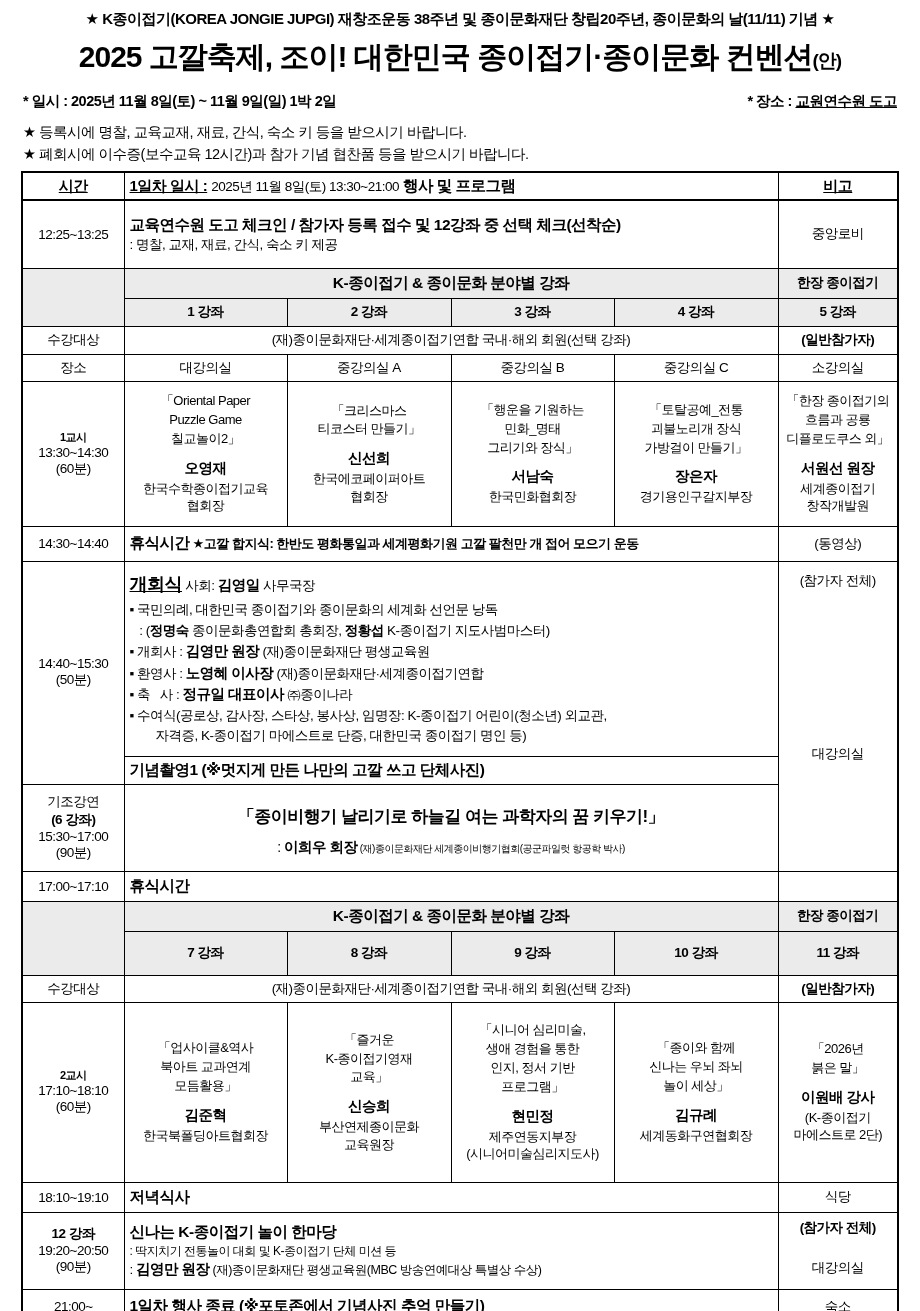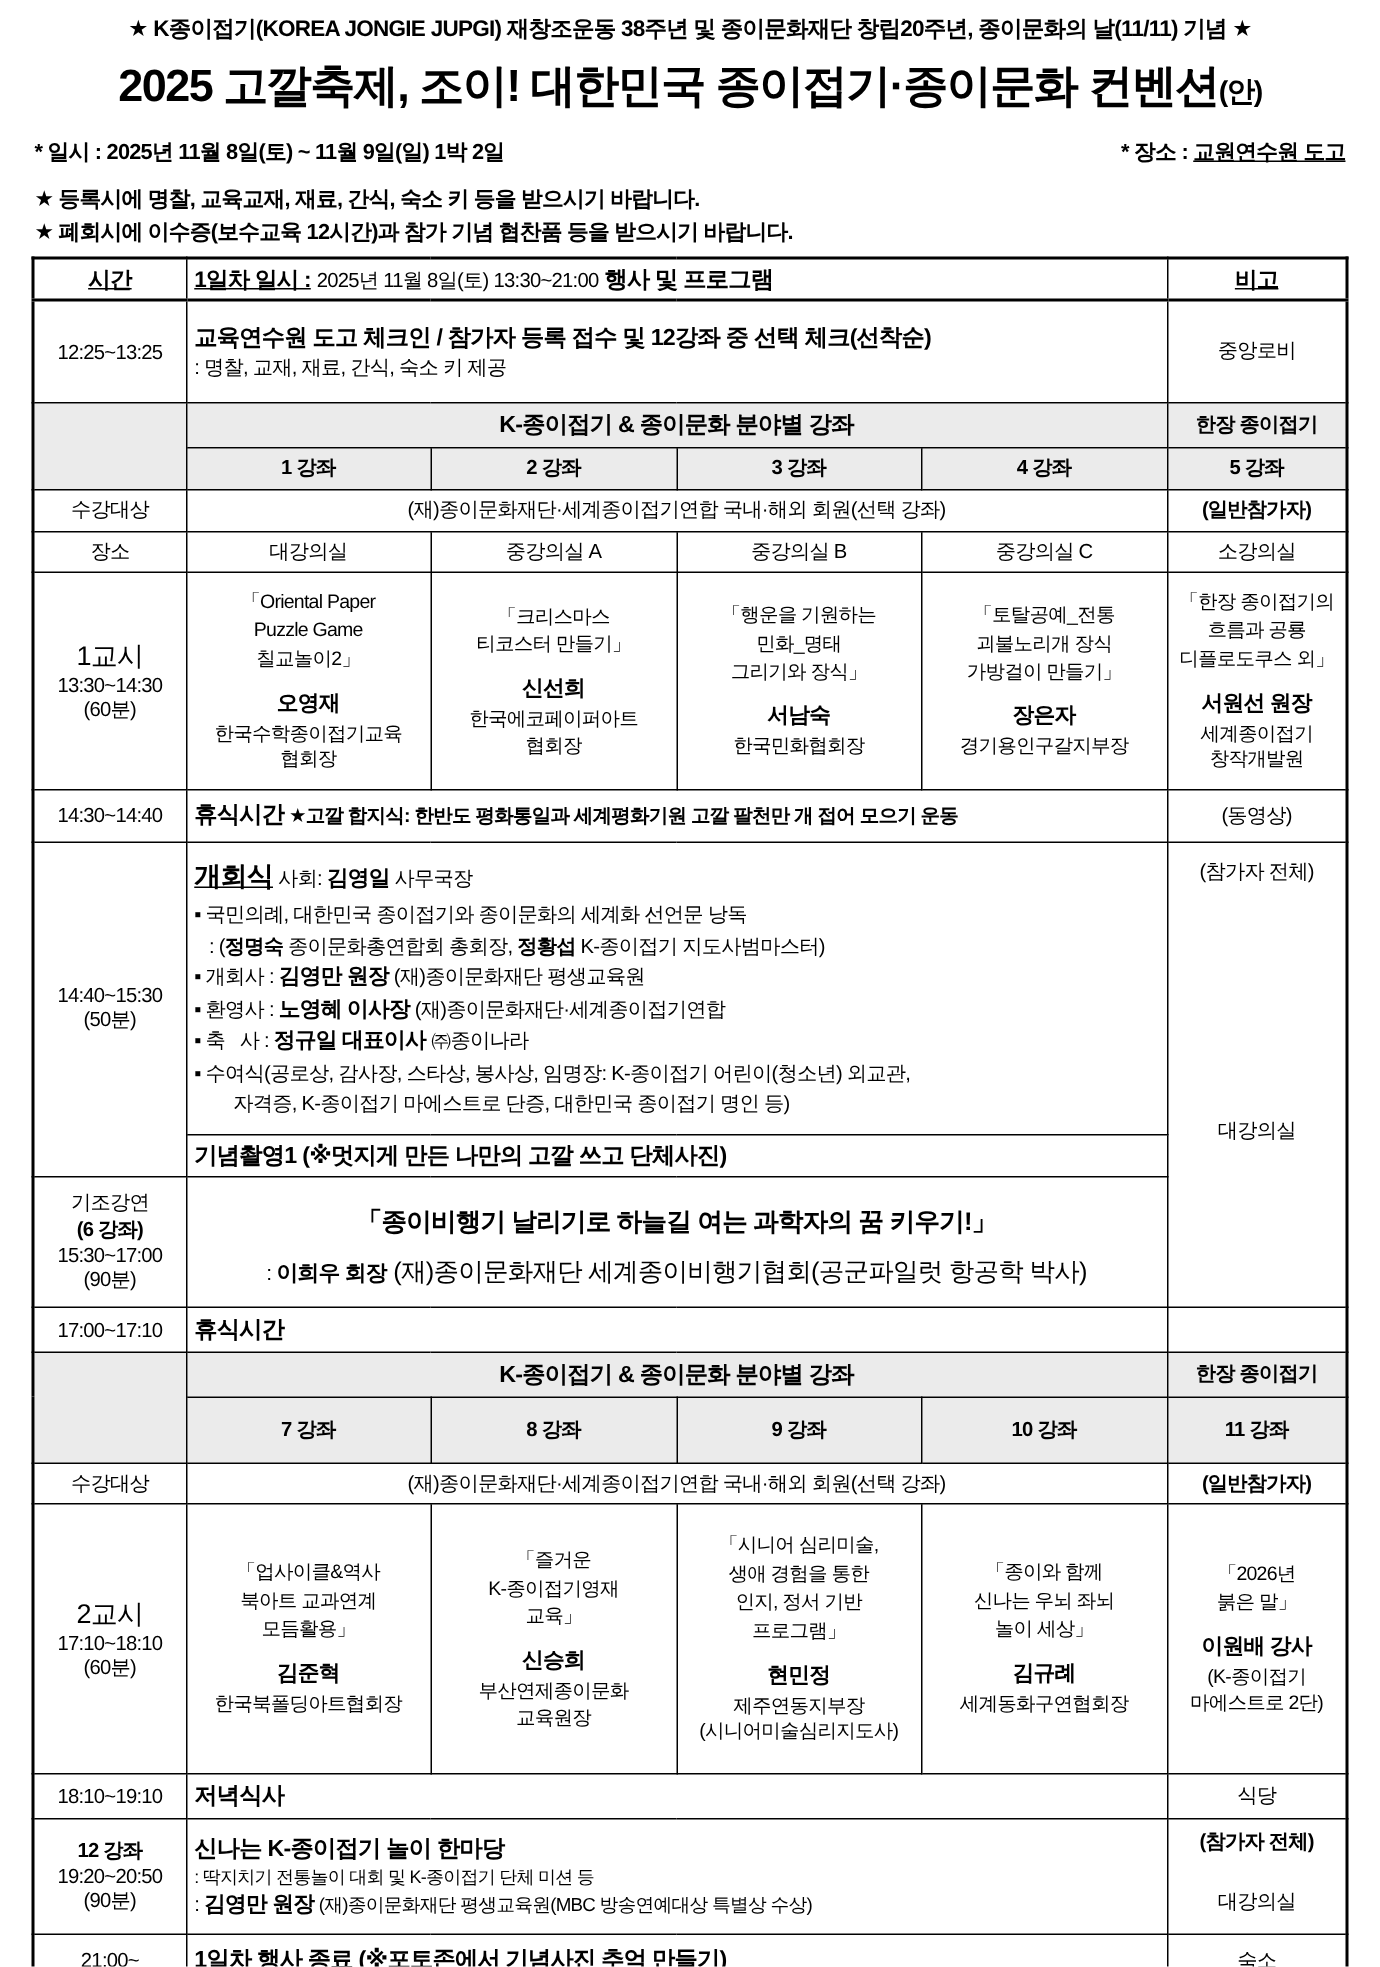--- a/index.html
+++ b/index.html
@@ -3,41 +3,41 @@
 <meta charset="utf-8">
 <style>
   html,body{margin:0;padding:0;background:#fff;color:#000;}
   body{width:920px;height:1311px;font-family:"Liberation Sans","DejaVu Sans",sans-serif;-webkit-font-smoothing:none;}
   .page{padding:6px 21px 0 21px;border-radius:21px;}
   .top-note{text-align:center;font-weight:bold;font-size:15px;letter-spacing:-0.5px;margin-top:4px;}
   .main-title{text-align:center;font-weight:bold;font-size:30px;letter-spacing:-1px;margin-top:8px;margin-bottom:14px;}
   .main-title .suffix{font-size:19px;font-weight:bold;}
   .meta-row{display:flex;justify-content:space-between;align-items:baseline;font-size:14.5px;font-weight:bold;margin:10px 2px 12px 2px;letter-spacing:-0.5px;}
   .und{text-decoration:underline;}
-  .reg-note{font-size:14.5px;font-weight:bold;letter-spacing:-0.5px;margin:3px 2px;}
+  .reg-note{font-size:14.5px;font-weight:normal;letter-spacing:-0.5px;margin:3px 2px;}
   table{border-collapse:collapse;table-layout:fixed;width:878px;margin-top:7px;border:2px solid #000;}
   td{border:1px solid #000;padding:2px 5px;vertical-align:middle;font-size:13.5px;text-align:center;letter-spacing:-0.5px;overflow:hidden;}
   tr.head td{border-bottom-width:2px;font-size:15px;}
   td.left{text-align:left;}
   .band{background:#ebebeb;}
   .pre{white-space:pre-line;}
   .prew{white-space:pre-wrap;}
   .b{font-weight:bold;}
   .time-cell{font-size:13.5px;}
-  .period{font-weight:normal;font-size:18px;}
+  .period{font-weight:bold;font-size:11px;}
   .lec-title{font-size:13px;margin-bottom:10px;line-height:1.45;}
   .lec-speaker{font-weight:bold;font-size:14.5px;margin-bottom:2px;}
   .lec-affil{font-size:13px;line-height:1.35;}
   .open-title{font-weight:bold;font-size:18px;text-decoration:underline;}
   .open-head{margin:2px 0 4px 0;}
   .bullet{font-size:13.5px;line-height:1.5;}
   .name{font-weight:bold;font-size:14.5px;}
   .kn-title{font-weight:bold;font-size:17px;margin:6px 0 10px 0;}
   .kn-sub{font-size:14px;}
-  .kn-affil{font-size:17px;}
+  .kn-affil{font-size:10px;}
   .big{font-weight:bold;font-size:15.5px;}
   .hdr-day{display:flex;align-items:baseline;gap:4px;}
 </style>
 </head>
 <body>
 
 <div class="page">
 
   <div class="top-note">★ K종이접기(KOREA JONGIE JUPGI) 재창조운동 38주년 및 종이문화재단 창립20주년, 종이문화의 날(11/11) 기념 ★</div>
 

